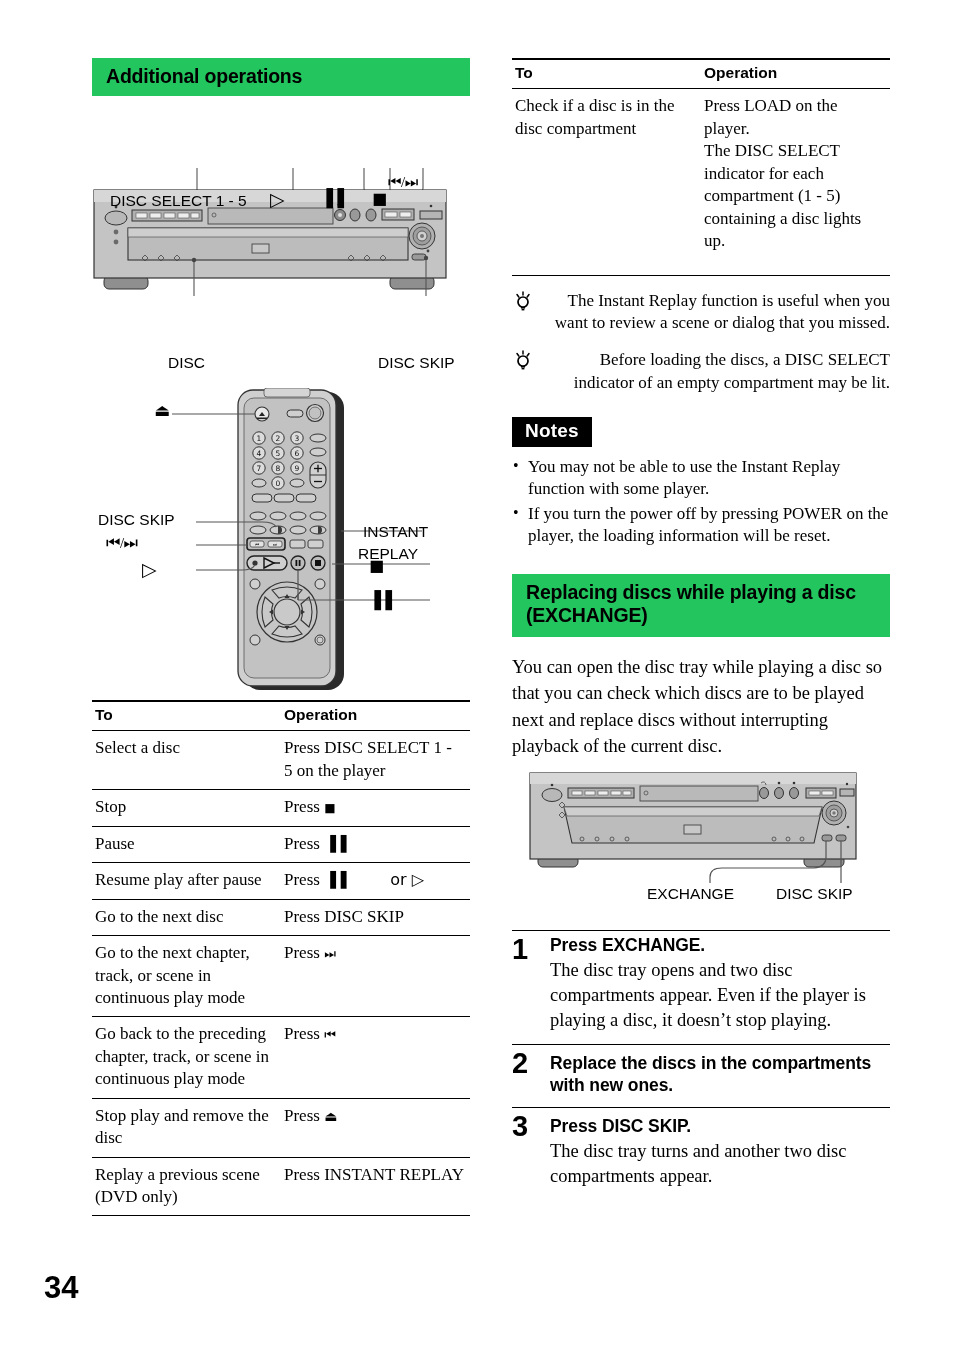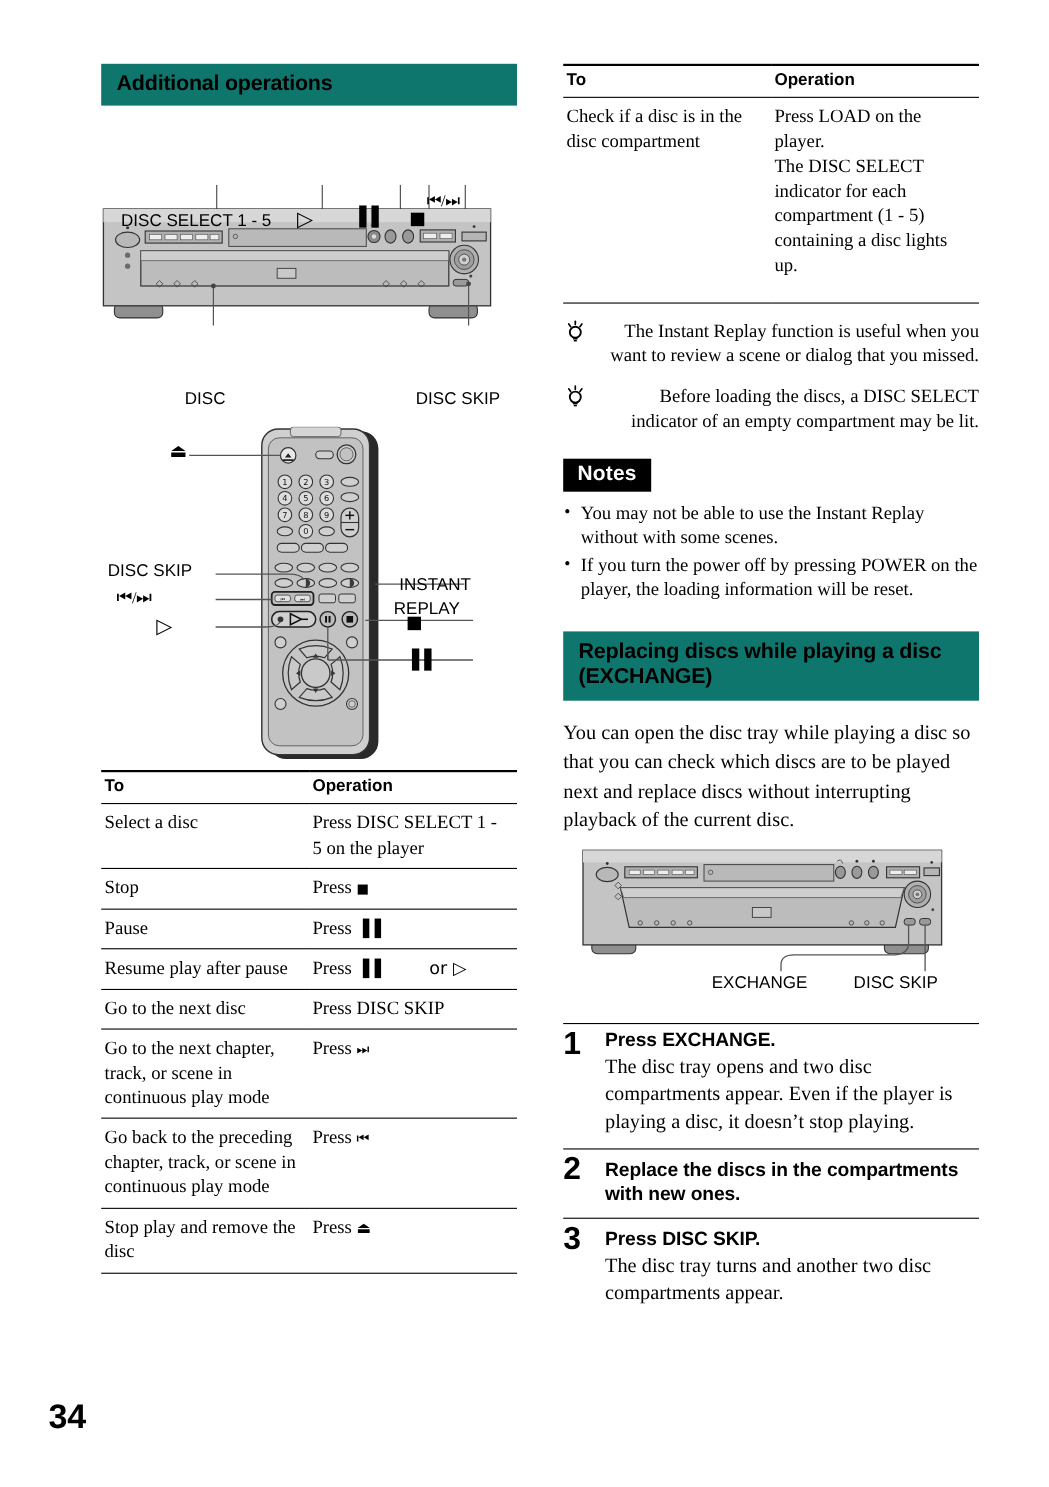--- a/index.html
+++ b/index.html
@@ -12,21 +12,21 @@
     overflow:hidden;
   }
   .page{position:absolute;inset:0;}
 
   
   .col-left{position:absolute;left:92px;top:58px;width:378px;}
   .col-right{position:absolute;left:512px;top:58px;width:378px;}
 
   
   .sec-head{
-    background:#0f766e;
+    background:#22c55e;
     font-family:"Liberation Sans", sans-serif;
     font-weight:bold;
     font-size:19.5px;
     letter-spacing:-0.2px;
     padding:7px 0 8px 14px;
     line-height:1.18;
   }
   .sec-head.two-line{padding-bottom:10px;}
 
   
@@ -421,20 +421,24 @@
             <td><span>Press </span><span class="g">⏭</span></td>
           </tr>
         <tr>
             <td>Go back to the preceding chapter, track, or scene in continuous play mode</td>
             <td><span>Press </span><span class="g">⏮</span></td>
           </tr>
         <tr>
             <td>Stop play and remove the disc</td>
             <td><span>Press </span><span class="g g-ej">⏏</span></td>
           </tr>
+        <tr>
+            <td>Replay a previous scene (DVD only)</td>
+            <td><span>Press INSTANT REPLAY</span></td>
+          </tr>
       </tbody>
     </table>
   </div>
 
   <div class="col-right">
 
     <table class="op">
       <thead>
         <tr>
           <th class="c1">To</th>
@@ -478,21 +482,21 @@
           <rect x="9" y="16" width="4" height="1.6" fill="#000"></rect>
           <rect x="9.6" y="18" width="2.8" height="1.4" fill="#000"></rect>
         </svg>
       </span>
       <p>Before loading the discs, a DISC SELECT indicator of an empty compartment may be lit.</p>
     </div>
 
     <div style="margin-top:22px;">
       <span class="notes-badge">Notes</span>
       <ul class="notes">
-        <li>You may not be able to use the Instant Replay without with some scenes.</li>
+        <li>You may not be able to use the Instant Replay function with some player.</li>
         <li>If you turn the power off by pressing POWER on the player, the loading information will be reset.</li>
       </ul>
     </div>
 
     <div class="sec-head two-line" style="margin-top:26px;">
       <div>Replacing discs while playing a disc</div>
       <div>(EXCHANGE)</div>
     </div>
 
     <p class="body-p">You can open the disc tray while playing a disc so that you can check which discs are to be played next and replace discs without interrupting playback of the current disc.</p>

